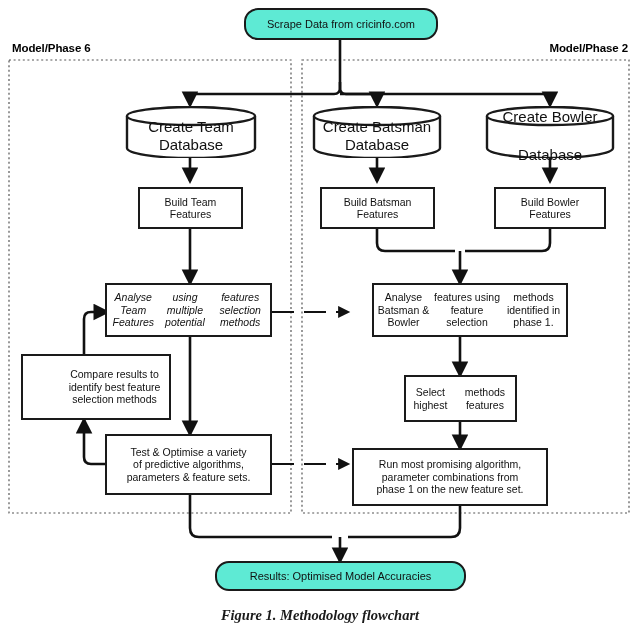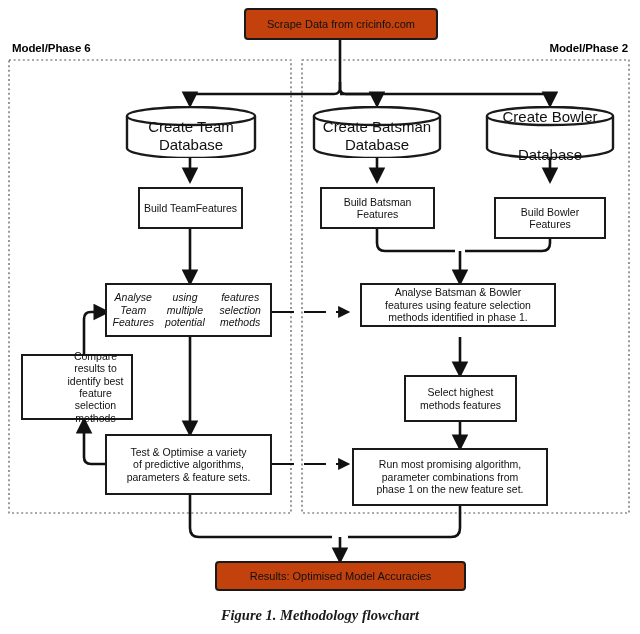--- a/index.html
+++ b/index.html
@@ -39,22 +39,22 @@
     line-height: 1.18;
     z-index: 3;
   }
   .node-rect {
     border: 2px solid #1a1a1a;
     background: #ffffff;
     font-size: 10.5px;
   }
   .node-terminator {
     border: 2px solid #1a1a1a;
-    background: #c2410c;
-    border-radius: 4px;
+    background: #5eead4;
+    border-radius: 14px;
     font-size: 11px;
   }
   .node-cyl {
     background: transparent;
     font-size: 15px;
     padding-top: 7px;
   }
   .node-cyl .cyl-label {
     position: relative;
     z-index: 2;
@@ -187,54 +187,54 @@
     <svg width="130" height="52" viewBox="0 0 130 52">
       <path d="M2,10 L2,42 A63,10 0 0 0 128,42 L128,10" fill="#ffffff" stroke="#1a1a1a" stroke-width="2.4"></path>
       <ellipse cx="65" cy="10" rx="63" ry="9" fill="#ffffff" stroke="#1a1a1a" stroke-width="2.4"></ellipse>
     </svg>
   </div>
   <div class="node node-cyl" style="left:485px; top:106px; width:130px; height:52px; flex-direction:column;gap:20px;">
     <span class="cyl-label">Create Bowler</span>
     <span class="cyl-label">Database</span>
   </div>
 
-  <div class="node node-rect" style="left:138px; top:187px; width:105px; height:42px; flex-direction:row;">
+  <div class="node node-rect" style="left:138px; top:187px; width:105px; height:42px; flex-direction:column;">
     <span>Build Team</span>
     <span>Features</span>
   </div>
 
   <div class="node node-rect" style="left:320px; top:187px; width:115px; height:42px; flex-direction:column;">
     <span>Build Batsman</span>
     <span>Features</span>
   </div>
 
-  <div class="node node-rect" style="left:494px; top:187px; width:112px; height:42px; flex-direction:column;margin-top:10px;">
+  <div class="node node-rect" style="left:494px; top:187px; width:112px; height:42px; flex-direction:column;">
     <span>Build Bowler</span>
     <span>Features</span>
   </div>
 
   <div class="node node-rect" style="left:105px; top:283px; width:167px; height:54px; flex-direction:row;font-style:italic;">
     <span>Analyse Team Features</span>
     <span>using multiple potential</span>
     <span>features selection methods</span>
   </div>
 
-  <div class="node node-rect" style="left:360px; top:283px; width:196px; height:44px; flex-direction:column;">
+  <div class="node node-rect" style="left:372px; top:283px; width:196px; height:54px; flex-direction:row;">
     <span>Analyse Batsman &amp; Bowler</span>
     <span>features using feature selection</span>
     <span>methods identified in phase 1.</span>
   </div>
 
-  <div class="node node-rect" style="left:21px; top:354px; width:112px; height:66px; flex-direction:column;padding-left:37px;">
+  <div class="node node-rect" style="left:21px; top:354px; width:150px; height:66px; flex-direction:column;padding-left:37px;">
     <span>Compare results to</span>
     <span>identify best feature</span>
     <span>selection methods</span>
   </div>
 
-  <div class="node node-rect" style="left:404px; top:375px; width:113px; height:47px; flex-direction:column;text-align:center;">
+  <div class="node node-rect" style="left:404px; top:375px; width:113px; height:47px; flex-direction:row;text-align:center;">
     <span>Select highest</span>
     <span>methods features</span>
   </div>
 
   <div class="node node-rect" style="left:105px; top:434px; width:167px; height:61px; flex-direction:column;">
     <span>Test &amp; Optimise a variety</span>
     <span>of predictive algorithms,</span>
     <span>parameters &amp; feature sets.</span>
   </div>
 

